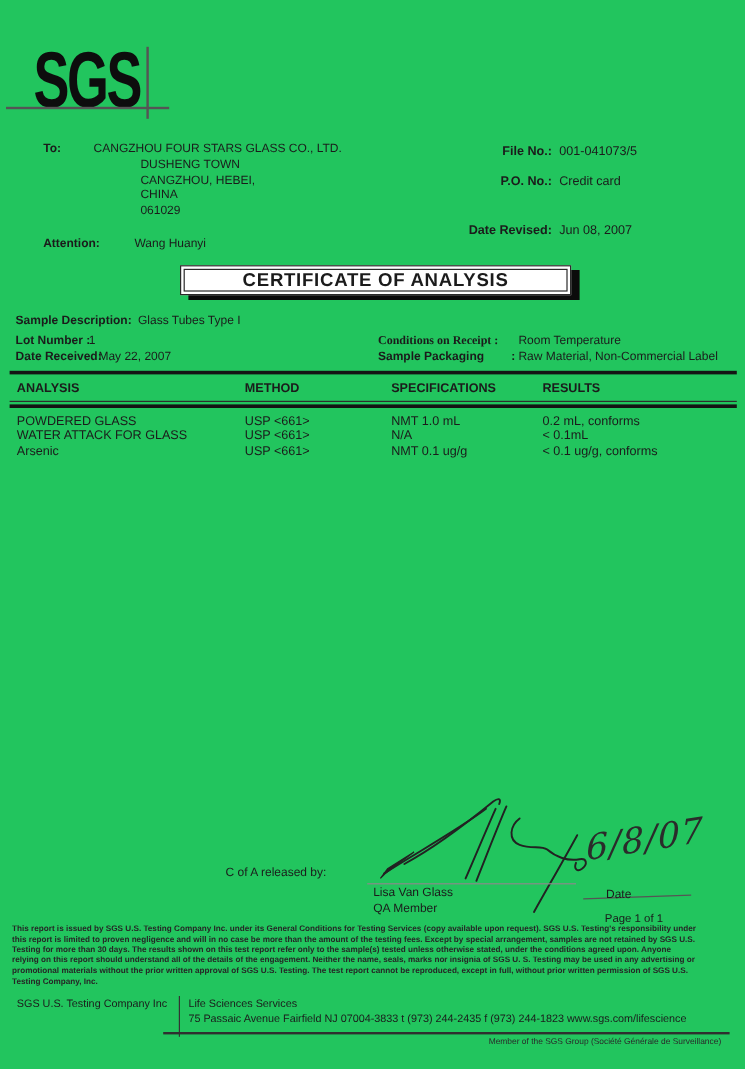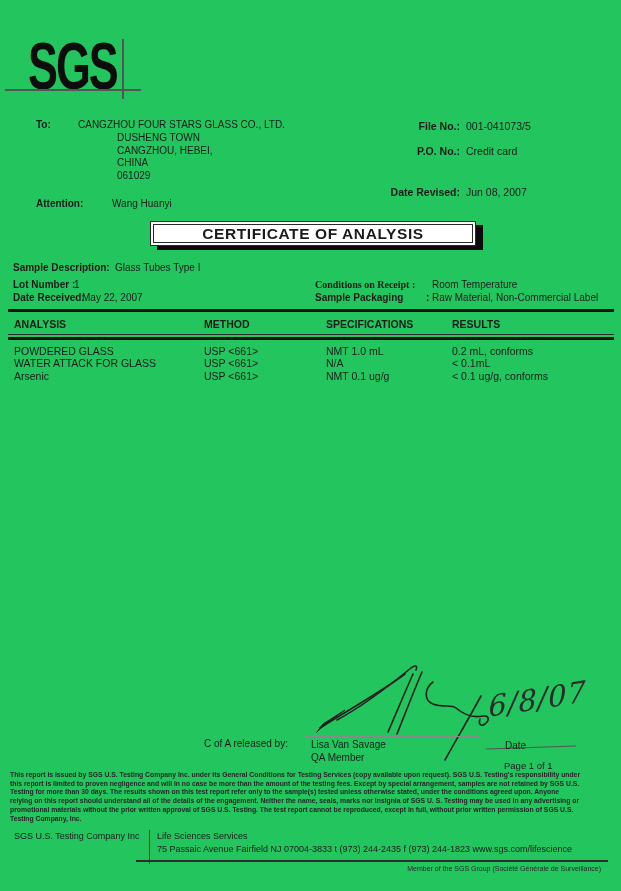--- a/index.html
+++ b/index.html
@@ -60,21 +60,21 @@
   .rtable { left:8px; top:309px; width:606px; }
   .rt-toprule { height:3px; background:#141414; }
   .rt-grid { display:grid; grid-template-columns:190px 122px 126px 1fr; padding-left:6px; }
   .rt-head { padding-top:6px; padding-bottom:4px; font-weight:bold; font-size:10.5px; }
   .rt-rule-thin { height:1px; background:#2e2e2e; }
   .rt-rule-thick { height:2.5px; background:#141414; margin-top:2px; }
   .rt-body { margin-top:5px; font-size:10.5px; }
   .rt-row { line-height:12.6px; }
 
   
-  .released-label { left:204px; top:722px;margin-top:16px; }
+  .released-label { left:188px; top:722px; }
   .sig-svg { left:293px; top:658px; }
   .sig-underline { left:306px; top:736px; width:174px; height:1px; background:#8a8a8a; }
   .signer-name { left:311px; top:739px; }
   .signer-title { left:311px; top:751.5px; }
   .hw-date {
     left:488px; top:682px; font-family:"DejaVu Serif", serif; font-style:italic;
     font-size:29px; color:#2b2b2b; transform:rotate(-9deg) skewX(-8deg); letter-spacing:1px;
   }
   .date-underline { left:486px; top:747px; width:90px; height:1.2px; background:#555; transform:rotate(-2deg); }
   .date-label { left:505px; top:740px; }
@@ -184,21 +184,21 @@
       <path d="M27,70 C55,52 88,34 112,16"></path>
       <path d="M44,62 C70,48 96,28 118,10 C122,7 125,7 123,12"></path>
       <path d="M95,74 C102,58 112,34 120,16"></path>
       <path d="M104,76 C112,56 122,30 129,14"></path>
       <path d="M140,24 C132,30 130,42 140,46 C150,50 158,46 163,50 C170,56 180,60 190,58 C196,57 197,62 192,66 C188,69 185,66 187,61"></path>
       <path d="M152,102 C162,84 176,60 188,38"></path>
     </g>
   </svg>
 
   <div class="abs sig-underline"></div>
-  <div class="abs signer-name t10">Lisa Van Savage</div>
+  <div class="abs signer-name t10">Lisa Van Glass</div>
   <div class="abs signer-title t10">QA Member</div>
   <div class="abs hw-date">6/8/07</div>
   <div class="abs date-underline"></div>
   <div class="abs date-label t10">Date</div>
   <div class="abs page-label">Page 1 of 1</div>
 
   <div class="abs disclaimer">
     <div class="disc-line">This report is issued by SGS U.S. Testing Company Inc. under its General Conditions for Testing Services (copy available upon request).  SGS U.S. Testing's responsibility under</div>
     <div class="disc-line">this report is limited to proven negligence and will in no case be more than the amount of the testing fees.  Except by special arrangement, samples are  not retained by SGS U.S.</div>
     <div class="disc-line">Testing for more than 30 days.  The results shown on this test report refer only to the sample(s) tested unless otherwise stated, under the conditions agreed upon.  Anyone</div>

